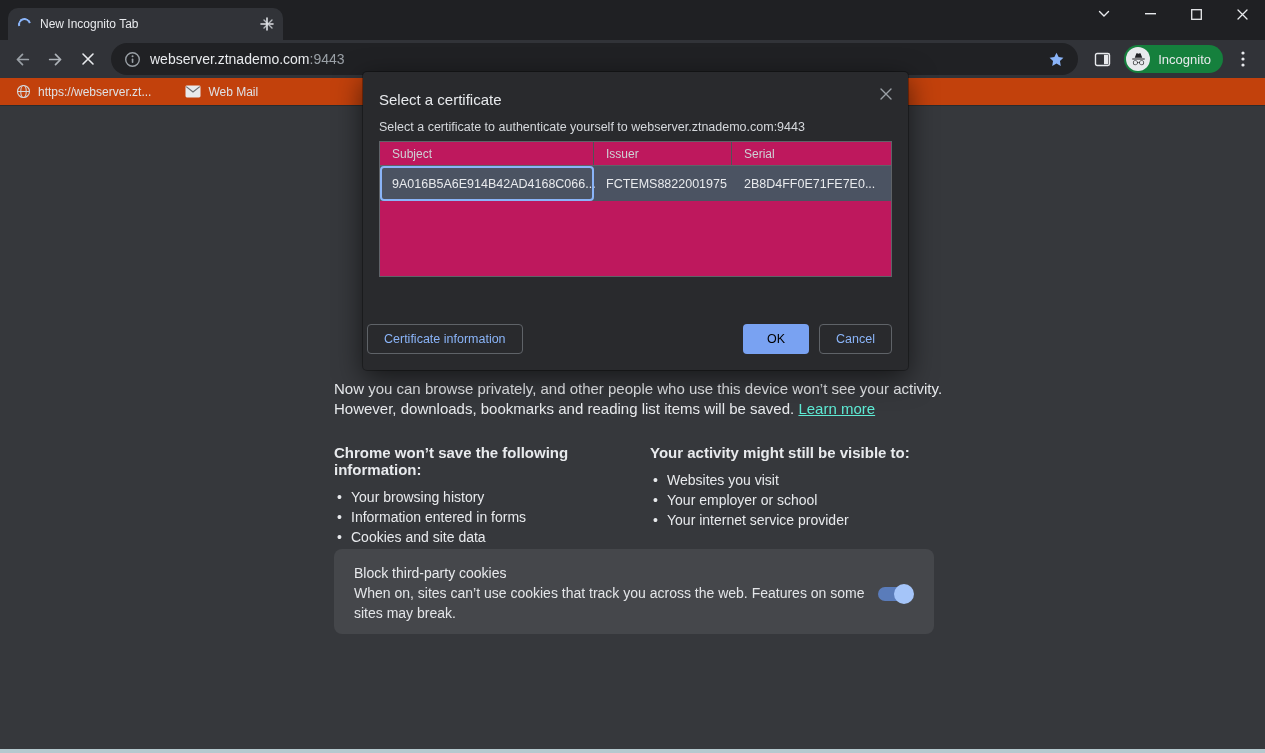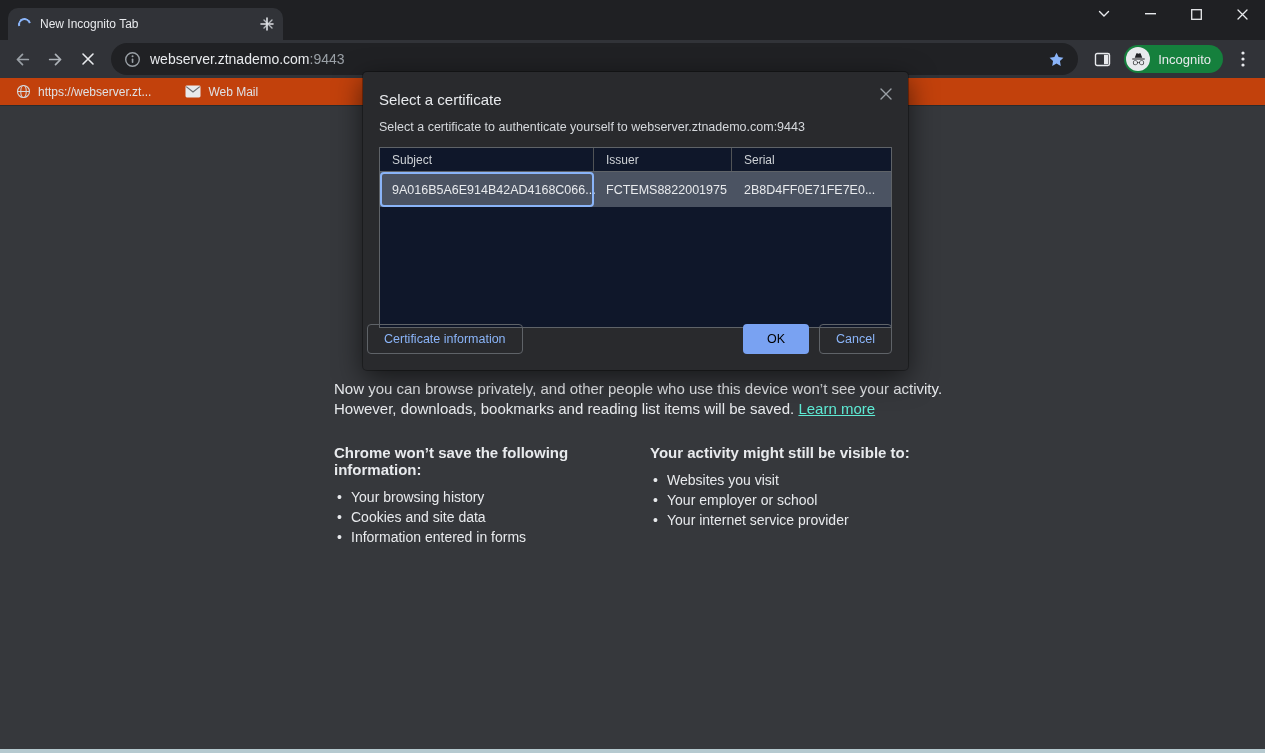--- a/index.html
+++ b/index.html
@@ -90,21 +90,21 @@
 
   
   .cert-dialog {
     position:absolute; left:363px; top:72px; width:545px; height:298px;
     background:#292a2d; border-radius:4px; padding:16px; z-index:10;
     box-shadow:0 8px 28px rgba(0,0,0,.6), 0 0 0 1px rgba(0,0,0,.3);
   }
   .dialog-close { position:absolute; top:12px; right:12px; width:20px; height:20px; }
   .dialog-title { margin-top:3px; font-size:15px; font-weight:normal; color:#e8eaed; }
   .dialog-sub { margin-top:12px; font-size:12.5px; color:#d5d8dc; }
-  .cert-table { margin-top:13px; height:181px; border:1px solid #5f6368; background:#0f172a; }
+  .cert-table { margin-top:7px; height:136px; border:1px solid #5f6368; background:#be185d; }
   .cert-header { display:flex; height:24px; align-items:center; border-bottom:1px solid #5f6368; }
   .cert-header .cell { font-size:12px; color:#ced2d6; height:100%; display:flex; align-items:center; }
   .cell { padding-left:12px; }
   .c1 { width:214px; }
   .c2 { width:138px; }
   .c3 { flex:1; }
   .cert-header .c1, .cert-header .c2 { border-right:1px solid #505356; }
   .cert-row {
     display:flex; height:35px; align-items:stretch; font-size:12.5px; color:#e8eaed;
     background:#4b5362; cursor:pointer;
@@ -249,34 +249,41 @@
   </div>
 
   <div class="content"></div>
 
   <p class="intro"><span>Now you can browse privately, and other people who use this device won’t see your activity. However, downloads, bookmarks and reading list items will be saved.</span> <span class="learn-more">Learn more</span></p>
 
   <div class="col col-left">
     <div class="col-heading">Chrome won’t save the following information:</div>
     <ul>
       <li>Your browsing history</li>
+      <li>Information entered in forms</li>
       <li>Cookies and site data</li>
-      <li>Information entered in forms</li>
     </ul>
   </div>
 
   <div class="col col-right">
     <div class="col-heading">Your activity might still be visible to:</div>
     <ul>
       <li>Websites you visit</li>
       <li>Your employer or school</li>
       <li>Your internet service provider</li>
     </ul>
   </div>
 
+  <div class="cookies-card">
+    <div class="card-title">Block third-party cookies</div>
+    <div class="card-desc">When on, sites can’t use cookies that track you across the web. Features on some sites may break.</div>
+    <div class="toggle">
+      <div class="toggle-thumb"></div>
+    </div>
+  </div>
 
   <div class="bottom-edge"></div>
 
   <div class="cert-dialog">
     <span class="icon-btn dialog-close">
       <svg width="12" height="12" viewBox="0 0 12 12">
           <path d="M1 1l10 10M11 1L1 11" stroke="#9aa0a6" stroke-width="1.4" stroke-linecap="round"></path>
         </svg>
     </span>
     <div class="dialog-title">Select a certificate</div>

